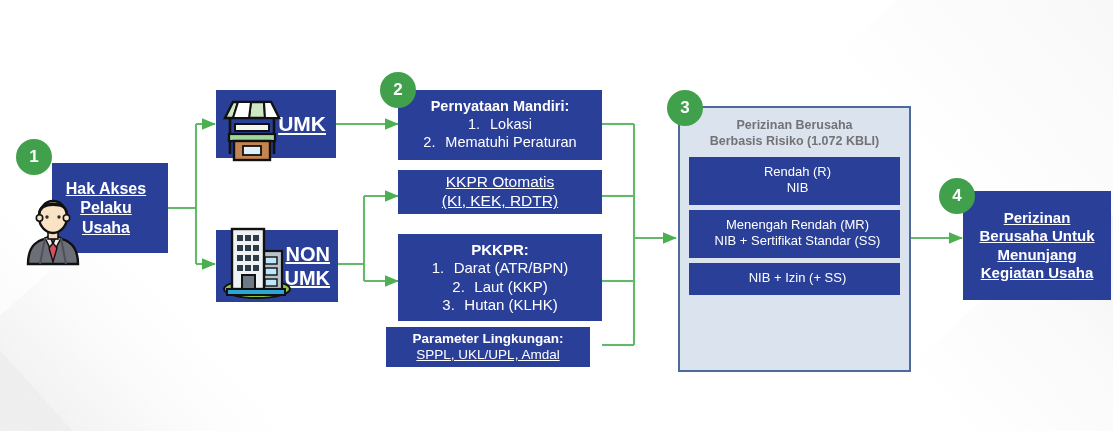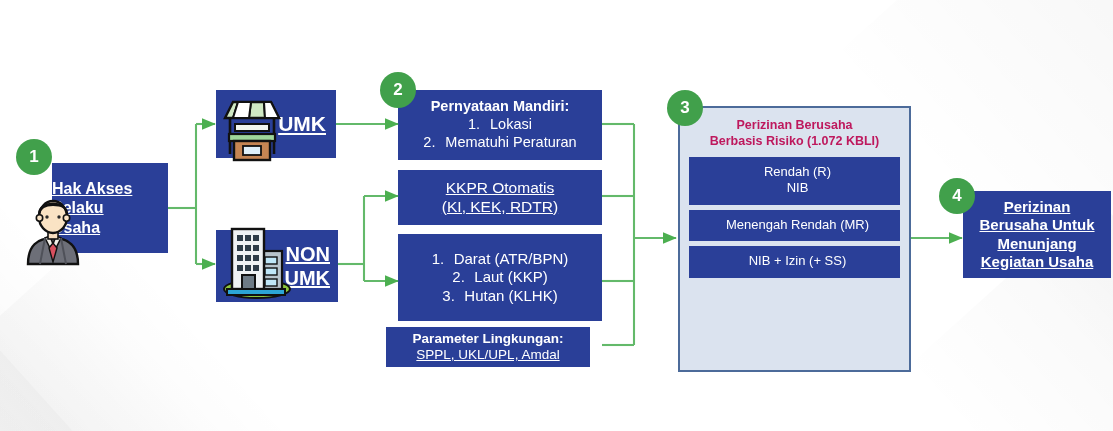--- a/index.html
+++ b/index.html
@@ -58,21 +58,21 @@
 
   
   .panel{
     position:absolute;
     background:#dbe3ef;
     border:2px solid #4c6b9a;
     box-sizing:border-box;
     z-index:3;
   }
   .panel-head{
-    text-align:center;color:#be185d;font-weight:bold;font-size:12.5px;line-height:1.3;
+    text-align:center;color:#737373;font-weight:bold;font-size:12.5px;line-height:1.3;
     padding:9px 6px 7px 6px;
   }
   .risk{
     margin:0 9px 5px 9px;
     background:#2a3f98;color:#fff;text-align:center;
     padding:7px 2px 8px 8px;font-size:13px;line-height:1.28;
   }
   .risk:last-child{margin-bottom:9px;}
   .risk .r1{}
   .risk .r2{}
@@ -126,21 +126,21 @@
 
       <path d="M911,238 L962,238" marker-end="url(#ah)"></path>
     </g>
   </svg>
 
   <div class="badge" style="left:16px;top:139px;">1</div>
   <div class="badge" style="left:380px;top:72px;">2</div>
   <div class="badge" style="left:667px;top:90px;">3</div>
   <div class="badge" style="left:939px;top:178px;">4</div>
 
-  <div class="nbox" style="left:52px;top:163px;width:116px;height:90px;align-items:flex-start;padding-right:8px;font-size:16px;font-weight:bold;">
+  <div class="nbox" style="left:52px;top:163px;width:116px;height:90px;align-items:center;padding-right:8px;font-size:16px;font-weight:bold;">
     <div class="ln">Hak Akses</div>
     <div class="ln">Pelaku</div>
     <div class="ln">Usaha</div>
   </div>
 
   <svg class="icon" style="left:18px;top:186px;" width="70" height="80" viewBox="0 0 70 80">
     <g>
 
       <path d="M10,78 C10,60 19,52 35,52 C51,52 60,60 60,78 Z" fill="#6d6f78" stroke="#111" stroke-width="2.4"></path>
 
@@ -222,26 +222,27 @@
     <div class="lrow">
       <span class="num">1.</span>
       <span class="txt">Lokasi</span>
     </div>
     <div class="lrow">
       <span class="num">2.</span>
       <span class="txt">Mematuhi Peraturan</span>
     </div>
   </div>
 
-  <div class="nbox" style="left:398px;top:170px;width:204px;height:55px;font-size:15.5px;">
+  <div class="nbox" style="left:398px;top:170px;width:204px;height:44px;font-size:15.5px;">
     <div class="ln">KKPR Otomatis</div>
     <div class="ln">(KI, KEK, RDTR)</div>
   </div>
 
   <div class="nbox" style="left:398px;top:234px;width:204px;height:87px;font-size:15px;padding:0 6px;">
+    <div class="ttl">PKKPR:</div>
     <div class="lrow">
       <span class="num">1.</span>
       <span class="txt">Darat (ATR/BPN)</span>
     </div>
     <div class="lrow">
       <span class="num">2.</span>
       <span class="txt">Laut (KKP)</span>
     </div>
     <div class="lrow">
       <span class="num">3.</span>
@@ -259,26 +260,27 @@
       <div>Perizinan Berusaha</div>
       <div>Berbasis Risiko (1.072 KBLI)</div>
     </div>
 
     <div class="risk">
       <div class="r1">Rendah (R)</div>
       <div class="r2">NIB</div>
     </div>
     <div class="risk">
       <div class="r1">Menengah Rendah (MR)</div>
+      <div class="r2">NIB + Sertifikat Standar (SS)</div>
     </div>
     <div class="risk">
       <div class="r2">NIB + Izin (+ SS)</div>
     </div>
   </div>
 
-  <div class="nbox" style="left:963px;top:191px;width:148px;height:87px;font-size:15px;font-weight:bold;">
+  <div class="nbox" style="left:963px;top:191px;width:148px;height:109px;font-size:15px;font-weight:bold;">
     <div class="ln">Perizinan</div>
     <div class="ln">Berusaha Untuk</div>
     <div class="ln">Menunjang</div>
     <div class="ln">Kegiatan Usaha</div>
   </div>
 
 </div>
 
 </body></html>

